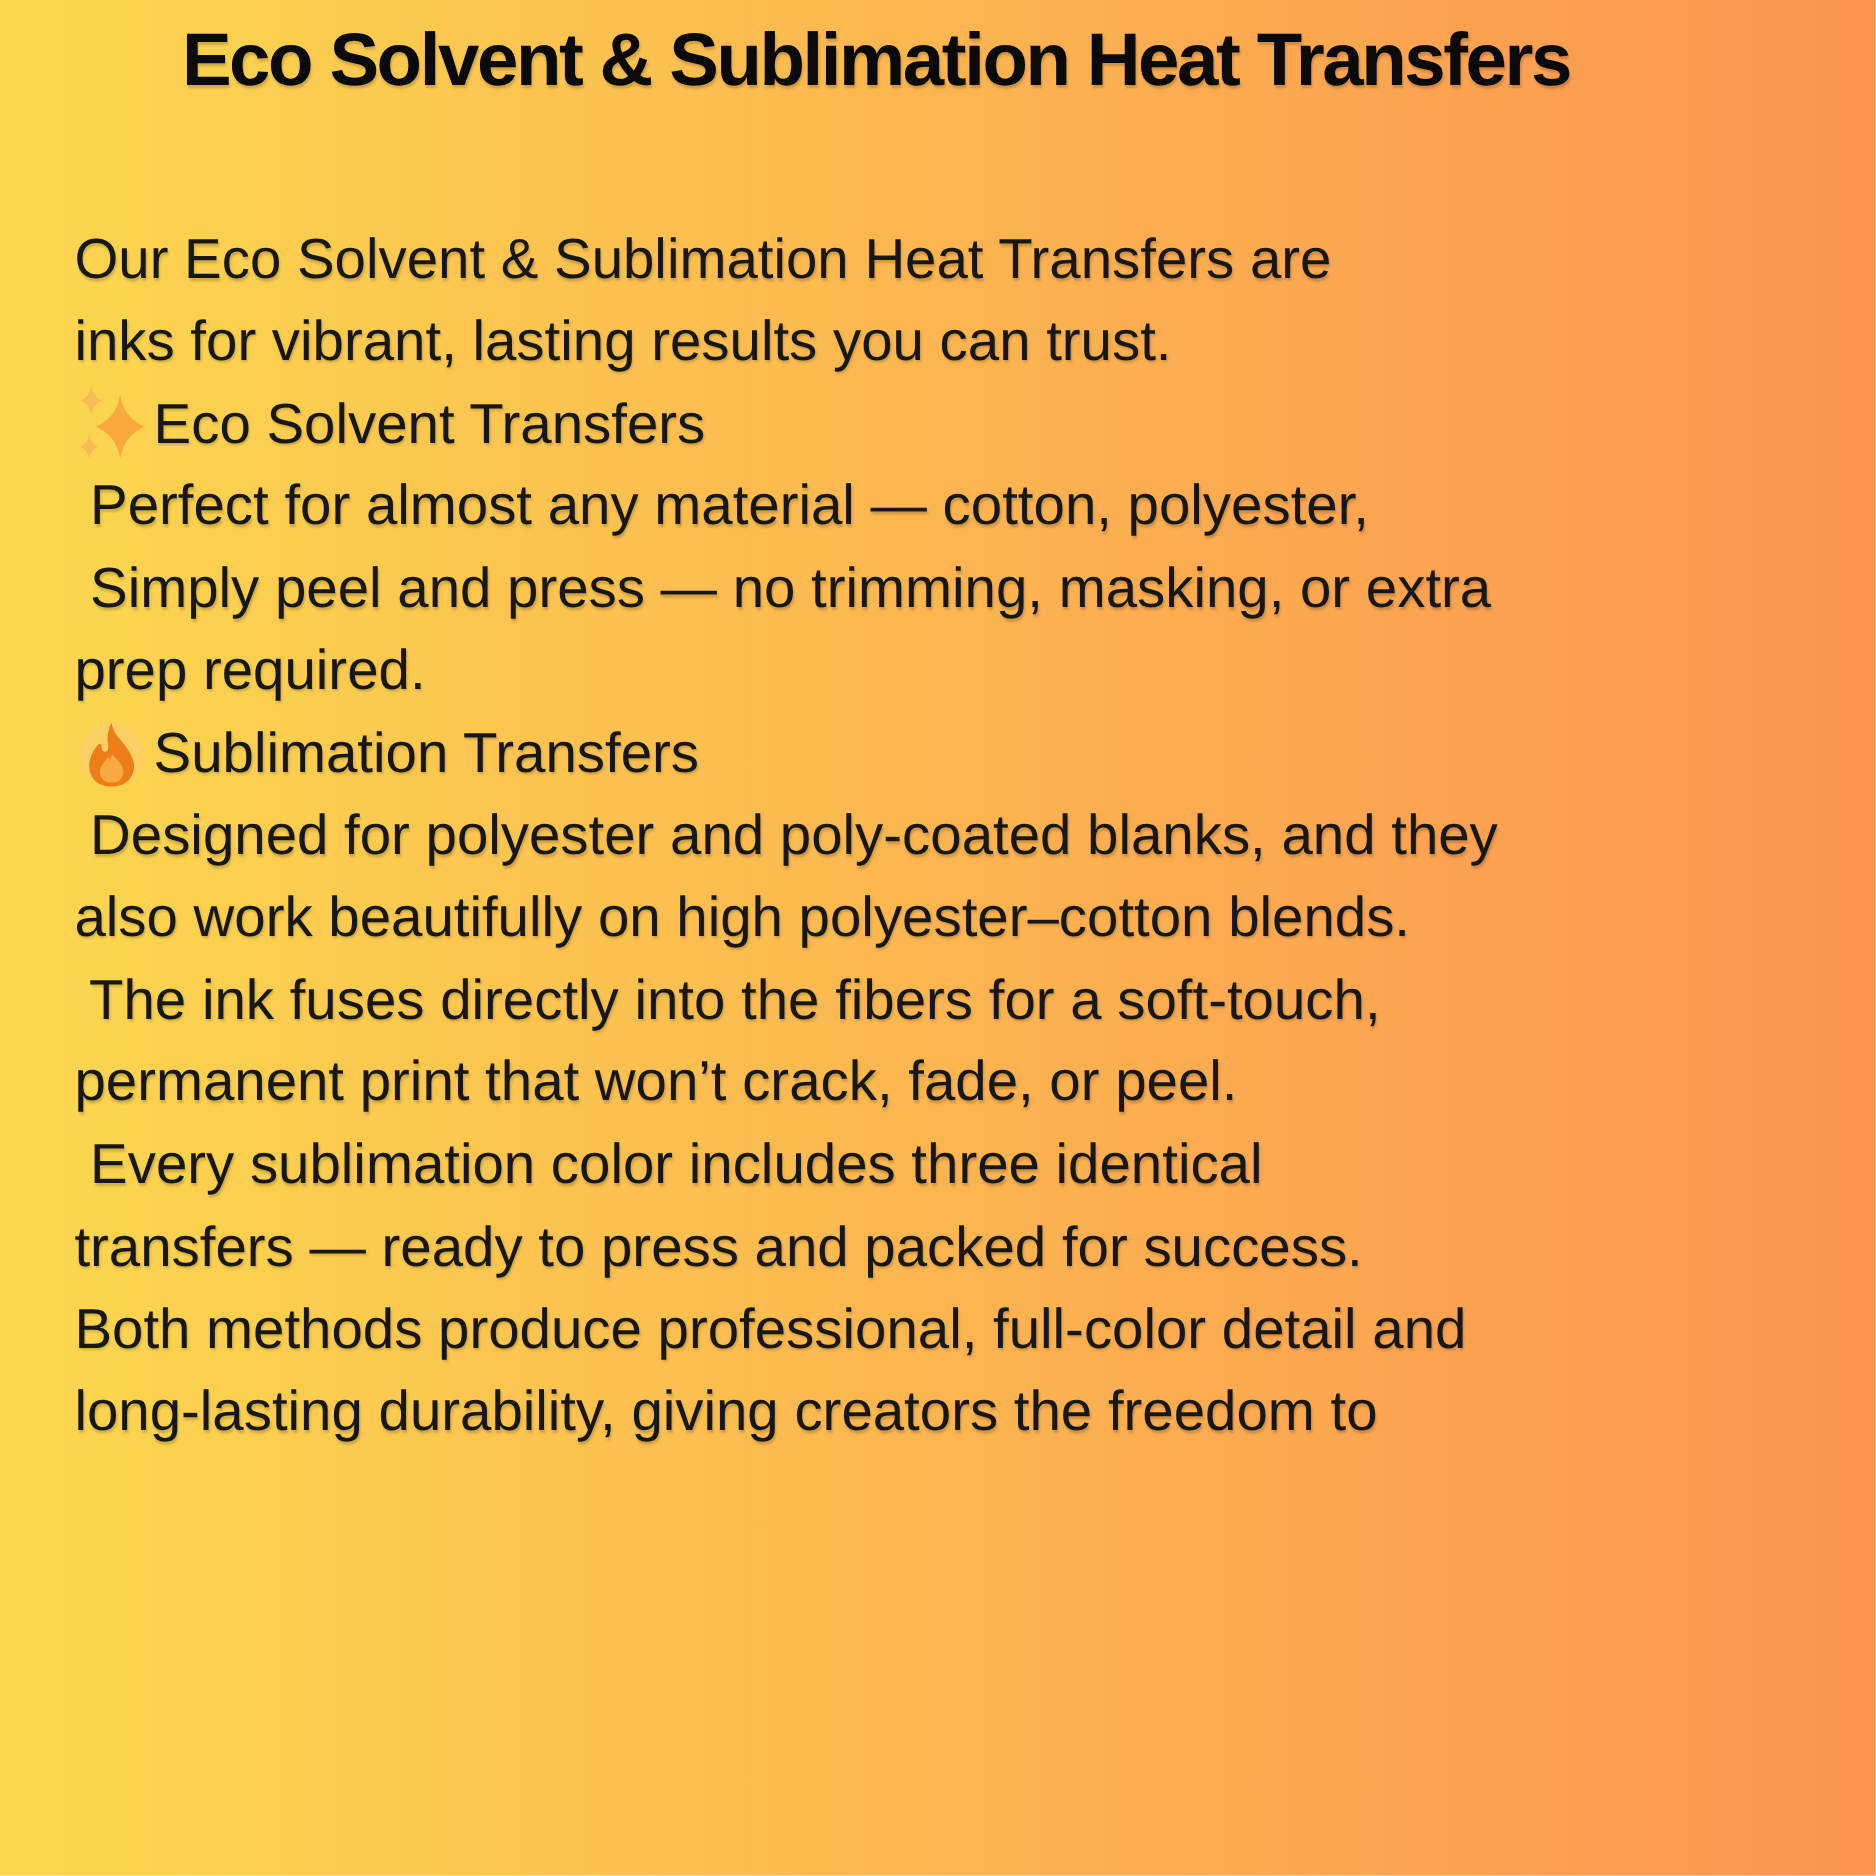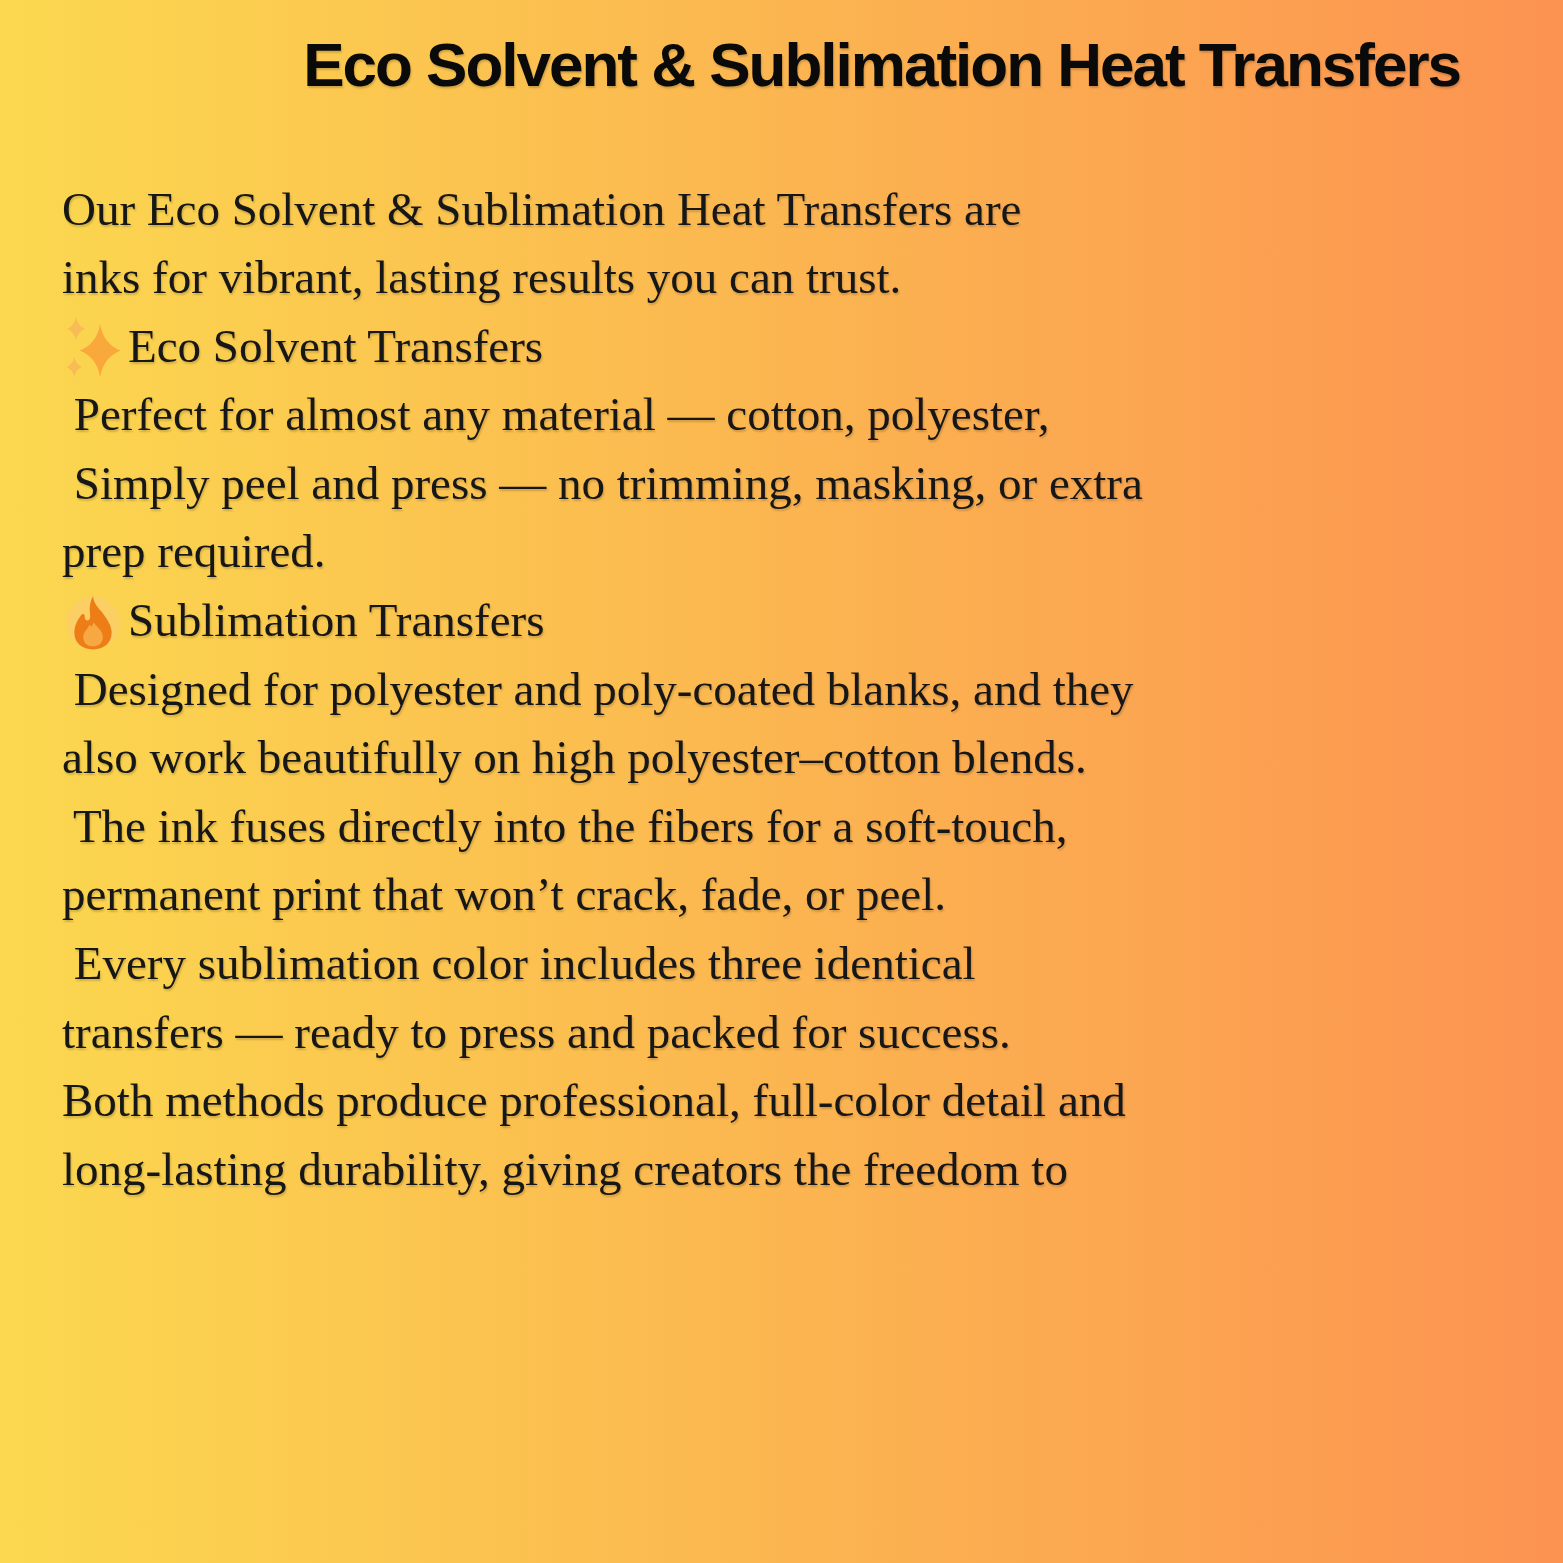--- a/index.html
+++ b/index.html
@@ -9,40 +9,39 @@
     font-family: "Liberation Sans", sans-serif;
   }
   .page {
     position: relative;
     width: 1563px; height: 1563px;
     background: linear-gradient(90deg, var(--bg-left, #FBD84F) 0%, var(--bg-right, #FC9351) 100%);
   }
   .title-wrap {
     width: 1460px;
     margin: 0;
-    padding-top: 26px;
-    text-align: right;
+    padding-top: 12px;
+    text-align: center;
   }
   h1.title {
     margin: 0;
     font-size: 62px;
     font-weight: 700;
     letter-spacing: -2px;
     line-height: 1.25;
     color: var(--title-color, #0A0A0A);
     text-shadow: 1px 2px 2px rgba(0,0,0,0.18);
     font-family: "Liberation Sans", sans-serif;
   }
   .body-text {
-    margin-top: 71px;
+    margin-top: 92px;
     padding-left: 62px;
     color: var(--body-color, #171717);
     font-size: 47px;
     line-height: 68.6px;
-    font-family: Liberation Serif, serif;
   }
   .line {
     white-space: pre;          
     height: 68.6px;
     text-shadow: 1px 2px 2px rgba(0,0,0,0.18);
   }
   .emoji {
     display: inline-block;
     width: 62px; height: 64px;
     vertical-align: middle;

